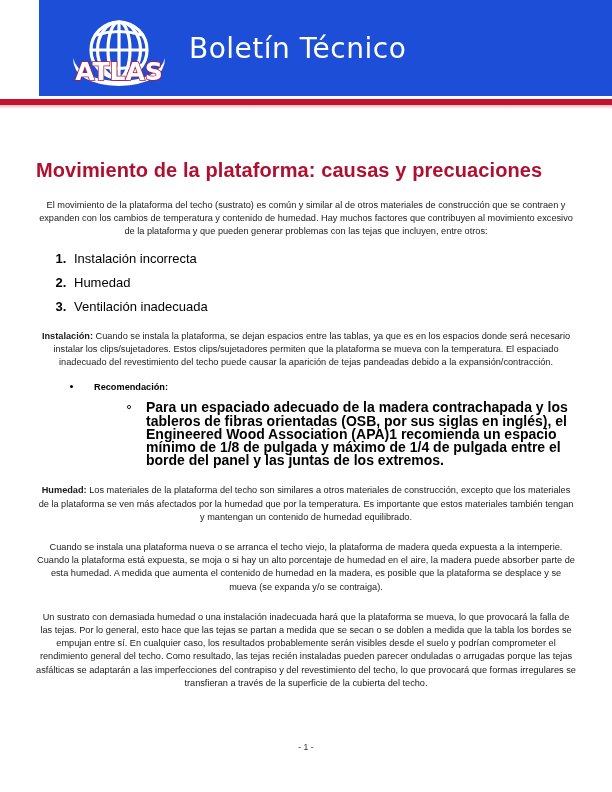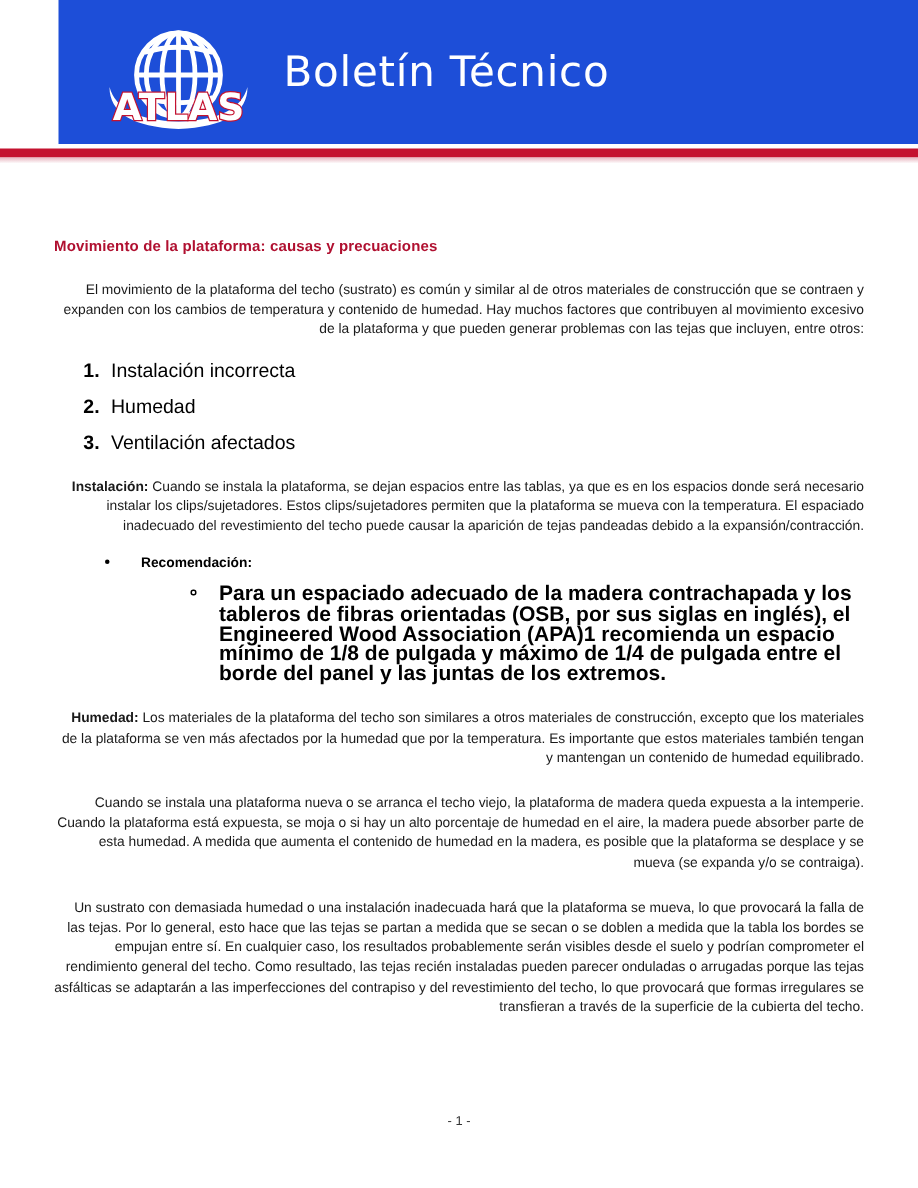--- a/index.html
+++ b/index.html
@@ -68,31 +68,31 @@
   
   .page-body {
     position: relative;
     padding: 0 36px;
     box-sizing: border-box;
     width: 612px;
   }
 
   .doc-heading {
     color: #B01030;
-    font-size: 10px;
+    font-size: 20px;
     font-weight: bold;
     margin: 50px 0 0 0;
     letter-spacing: 0.1px;
   }
 
   p.para {
     font-size: 9.2px;
     line-height: 13.2px;
     margin: 17px 0 0 0;
-    text-align: right;
+    text-align: center;
     color: #1a1a1a;
   }
 
   .lead-in { font-weight: bold; margin-top: 15px; }
 
   
   ol.num-list {
     margin: 13px 0 0 0;
     padding: 0 0 0 34px;
     font-size: 13px;
@@ -193,21 +193,21 @@
 
 <div class="page-body">
 
   <h1 class="doc-heading">Movimiento de la plataforma: causas y precuaciones</h1>
 
   <p class="para">El movimiento de la plataforma del techo (sustrato) es común y similar al de otros materiales de construcción que se contraen y expanden con los cambios de temperatura y contenido de humedad. Hay muchos factores que contribuyen al movimiento excesivo de la plataforma y que pueden generar problemas con las tejas que incluyen, entre otros:</p>
 
   <ol class="num-list">
     <li>Instalación incorrecta</li>
     <li>Humedad</li>
-    <li>Ventilación afectados</li>
+    <li>Ventilación inadecuada</li>
   </ol>
 
   <p class="para">
     <span class="lead-in">Instalación:</span><span> Cuando se instala la plataforma, se dejan espacios entre las tablas, ya que es en los espacios donde será necesario instalar los clips/sujetadores. Estos clips/sujetadores permiten que la plataforma se mueva con la temperatura. El espaciado inadecuado del revestimiento del techo puede causar la aparición de tejas pandeadas debido a la expansión/contracción.</span>
   </p>
 
   <ul class="bullet-list">
     <li>
       <span class="dot-marker"></span>
       <span>Recomendación:</span>

